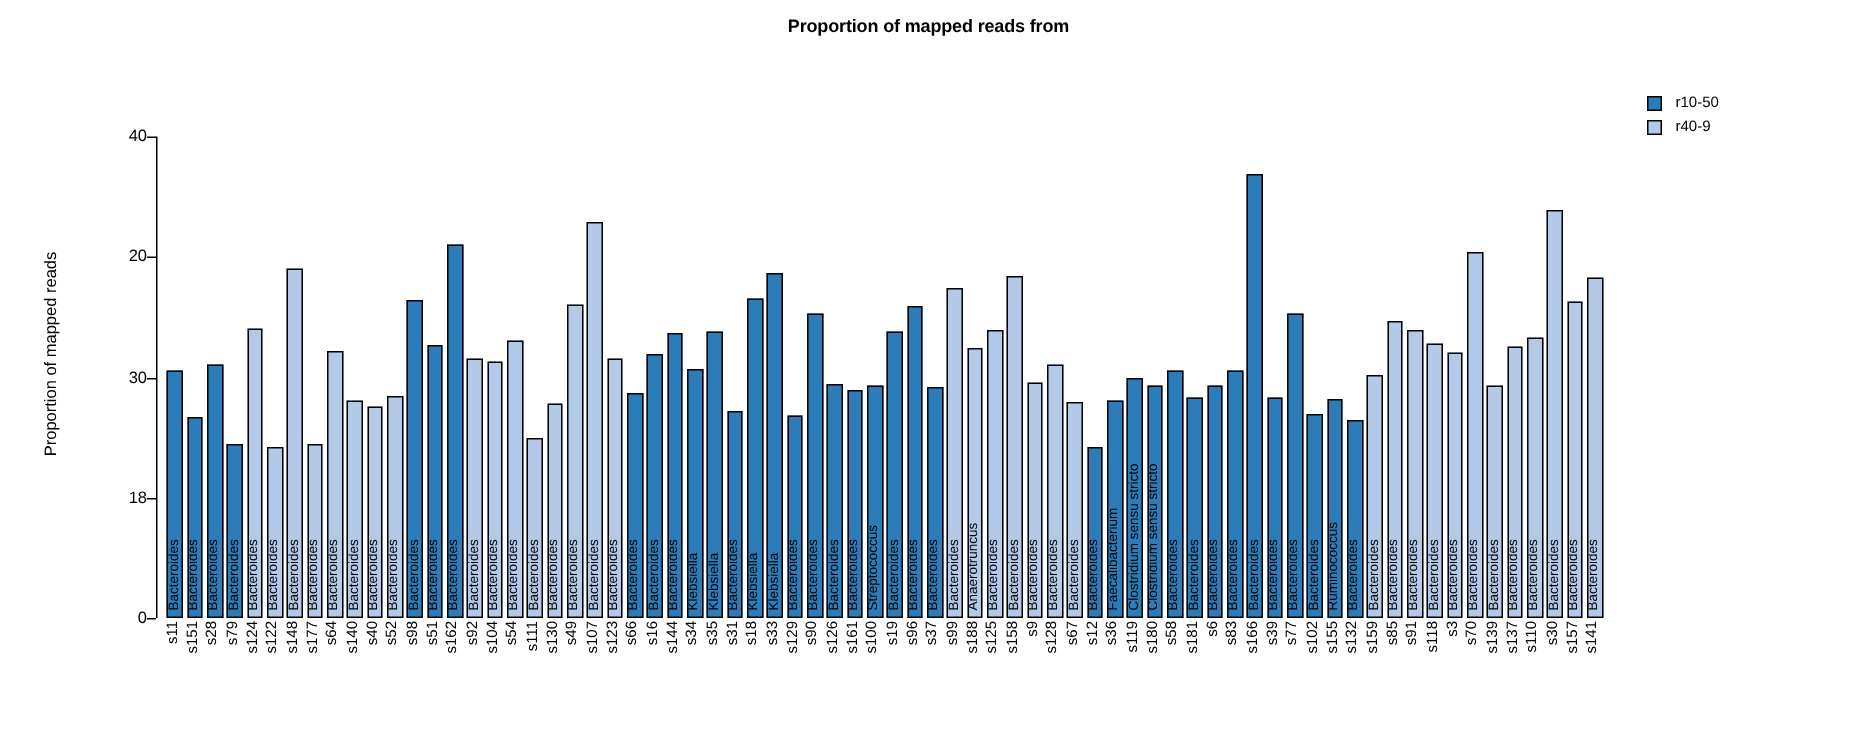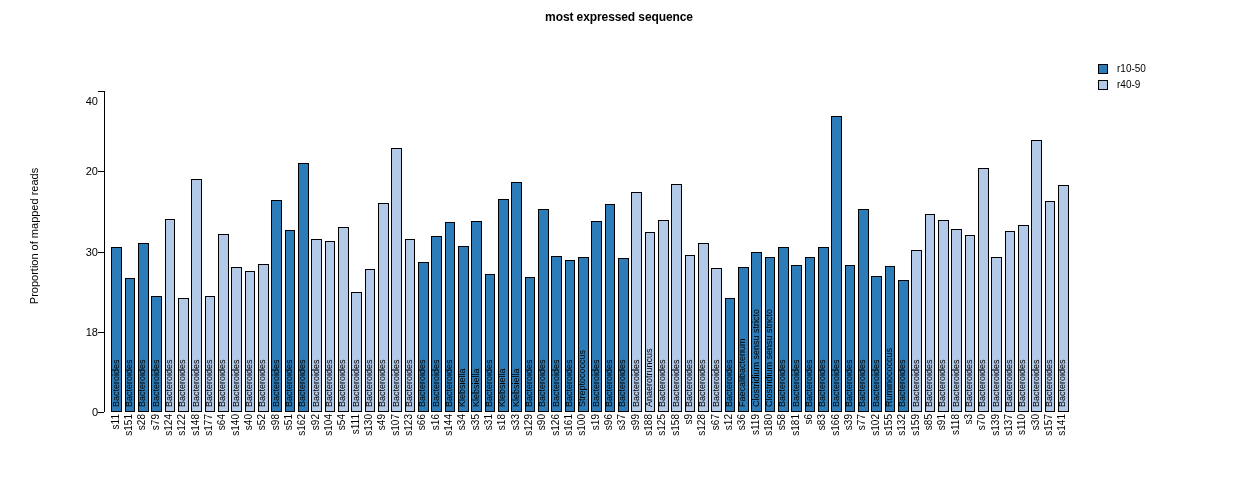--- a/index.html
+++ b/index.html
@@ -60,21 +60,21 @@
   .lg-row{display:flex;align-items:center;height:14px;margin-bottom:2px;}
   .lg-swatch{width:10px;height:10px;border:1px solid #000;box-sizing:border-box;margin-right:9px;}
   .lg-text{font-size:10px;line-height:10px;}
 </style>
 </head>
 <body>
 
 <div id="chart-root">
 
   <div class="title">
-    <span class="l2">most expressed sequence</span>
+    <span>Proportion of mapped reads from</span>
   </div>
 
   <div class="legend">
     <div class="lg-row">
       <span class="lg-swatch" style="background:#2b7cb8;"></span>
       <span class="lg-text">r10-50</span>
     </div>
     <div class="lg-row">
       <span class="lg-swatch" style="background:#b2c9e8;"></span>
       <span class="lg-text">r40-9</span>
@@ -85,21 +85,21 @@
   <div id="yticks">
       <div class="ytick" style="top: 412px;"></div>
       <div class="ylab-wrap" style="top: 406px;">0</div>
       <div class="ytick" style="top: 331.8px;"></div>
       <div class="ylab-wrap" style="top: 325.8px;">18</div>
       <div class="ytick" style="top: 251.5px;"></div>
       <div class="ylab-wrap" style="top: 245.5px;">30</div>
       <div class="ytick" style="top: 171.3px;"></div>
       <div class="ylab-wrap" style="top: 165.3px;">20</div>
       <div class="ytick" style="top: 91px;"></div>
-      <div class="ylab-wrap" style="top: 95px;">40</div>
+      <div class="ylab-wrap" style="top: 85px;">40</div>
     </div>
   <div class="ytitle">Proportion of mapped reads</div>
 
   <div class="plot" id="plot-area">
       <div class="bar" style="left: 1.33px; width: 10.67px; height: 165.31px; background: rgb(43, 124, 184);">
         <span class="glab">
           <span class="glab-inner">Bacteroides</span>
         </span>
       </div>
       <div class="bar" style="left: 14.67px; width: 10.67px; height: 134.02px; background: rgb(43, 124, 184);">

